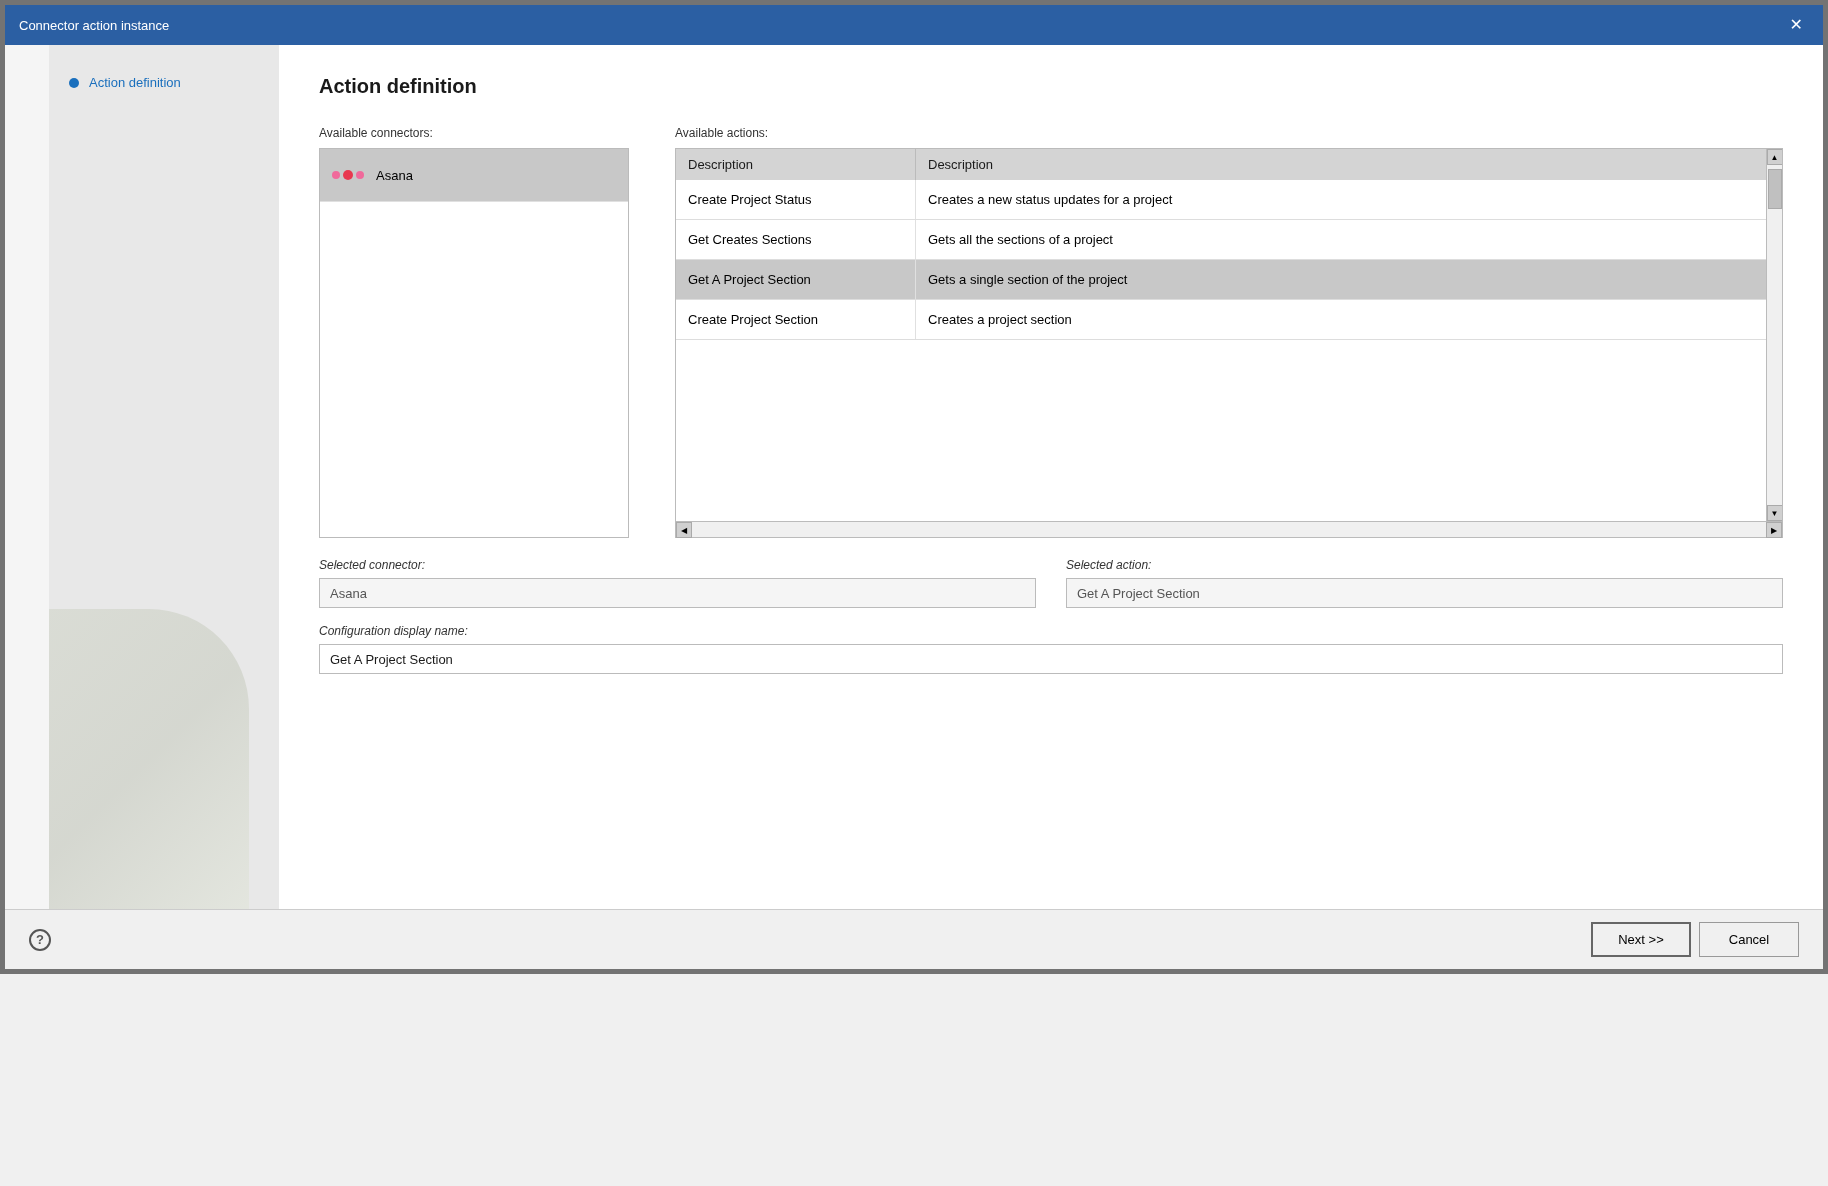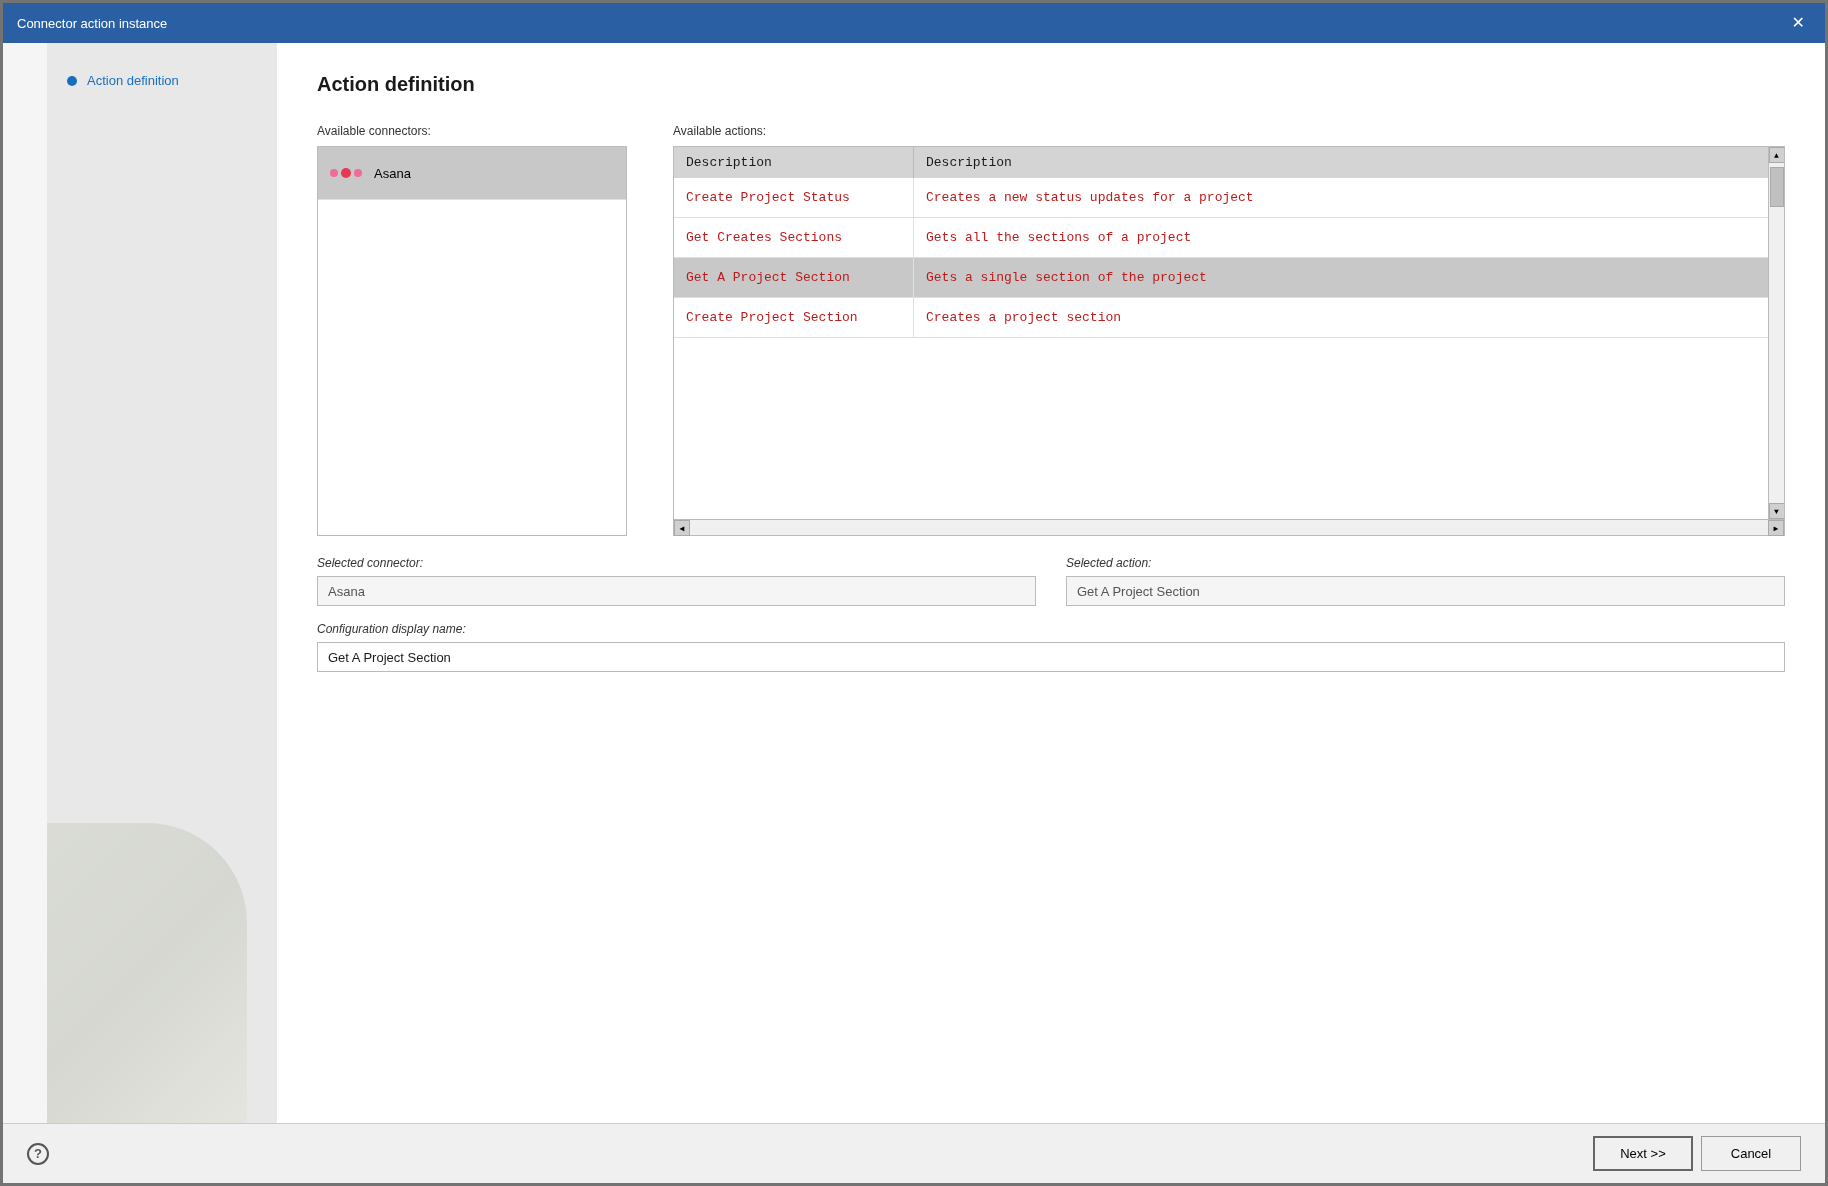--- a/index.html
+++ b/index.html
@@ -7,23 +7,23 @@
       font-family: 'Segoe UI', Arial, sans-serif;
       font-size: 13px;
       background: #f0f0f0;
       width: 1828px;
       height: 1186px;
       overflow: hidden;
     }
 
     .window {
       width: 1828px;
-      height: 1186px;
+      height: 974px;
       background: #f5f5f5;
-      border: 3px solid #737373;
+      border: 5px solid #737373;
       display: flex;
       flex-direction: column;
     }
 
     .title-bar {
       background: #2b5fa3;
       color: white;
       padding: 8px 14px;
       display: flex;
       align-items: center;
@@ -233,41 +233,40 @@
       cursor: pointer;
     }
 
     .table-row.selected {
       background: #c8c8c8;
     }
 
     .table-cell {
       padding: 12px 12px;
       font-size: 13px;
-      color: #b91c1c;
+      color: #000000;
       border-right: 1px solid #e0e0e0;
       flex-shrink: 0;
     }
 
     .table-cell:first-child {
       width: 240px;
     }
 
     .table-cell:last-child {
       flex: 1;
       border-right: none;
     }
 
     .table-outer {
       display: flex;
       flex-direction: column;
       height: 390px;
       border: 1px solid #bbb;
       position: relative;
-      font-family: Liberation Mono, monospace;
     }
 
     .table-with-scrollbar {
       display: flex;
       flex: 1;
       overflow: hidden;
     }
 
     .table-body {
       flex: 1;

